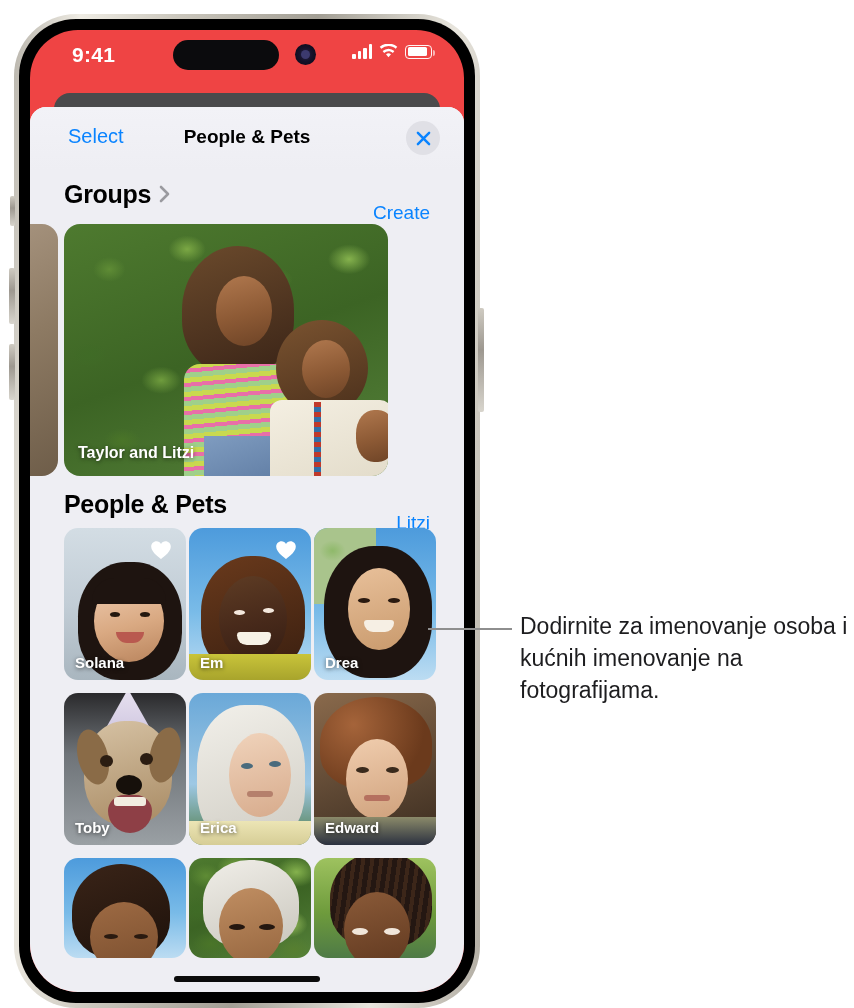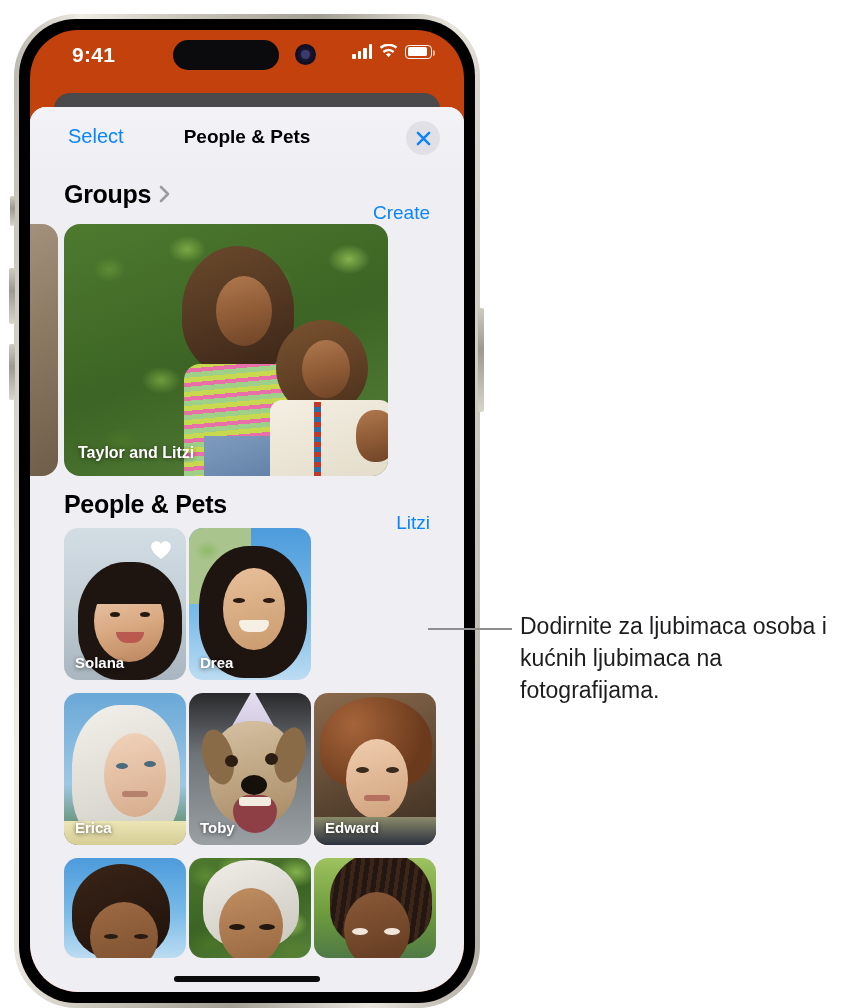--- a/index.html
+++ b/index.html
@@ -22,21 +22,21 @@
   .phone-bezel {
     position: absolute; left: 19px; top: 19px;
     width: 456px; height: 984px;
     border-radius: 57px;
     background: #000;
   }
   .phone-screen {
     position: absolute; left: 30px; top: 30px;
     width: 434px; height: 962px;
     border-radius: 48px;
-    background: #c2410c;
+    background: #ef4444;
     overflow: hidden;
   }
   
   .btn-side {
     position: absolute;
     background: linear-gradient(180deg,#cfcbc2,#9d9890 40%,#d8d5cd);
     border-radius: 2px;
   }
   .btn-silent { left: 10px; top: 196px; width: 5px; height: 30px; }
   .btn-volup  { left: 9px;  top: 268px; width: 6px; height: 56px; }
@@ -299,61 +299,74 @@
             <div style="position:absolute;left:28px;top:50px;width:74px;height:26px;border-radius:38px 38px 6px 6px;background:#1e1410;"></div>
             <div class="oval" style="left:46px;top:84px;width:10px;height:5px;background:#23180f;"></div>
             <div class="oval" style="left:76px;top:84px;width:10px;height:5px;background:#23180f;"></div>
             <div style="position:absolute;left:52px;top:104px;width:28px;height:11px;border-radius:0 0 14px 14px;background:#b9594f;"></div>
             <svg class="pt-heart" viewBox="0 0 22 20">
               <path d="M11 19S1.2 12.6 1.2 6.8C1.2 3.6 3.6 1.3 6.5 1.3c1.9 0 3.6 1 4.5 2.6.9-1.6 2.6-2.6 4.5-2.6 2.9 0 5.3 2.3 5.3 5.5C20.8 12.6 11 19 11 19z" fill="#fff"></path>
             </svg>
             <div class="pt-name">Solana</div>
           </div>
 
+          <div class="ptile">
+            <div class="img sky"></div>
+            <div class="oval" style="left:12px;top:28px;width:104px;height:116px;border-radius:48% 48% 38% 38%;background:linear-gradient(160deg,#6a3a1c,#3a1f10);"></div>
+            <div class="oval skin-dark" style="left:30px;top:48px;width:68px;height:86px;"></div>
+            <div class="oval" style="left:45px;top:82px;width:11px;height:5px;background:#f4e8dd;"></div>
+            <div class="oval" style="left:74px;top:80px;width:11px;height:5px;background:#f4e8dd;"></div>
+            <div style="position:absolute;left:48px;top:104px;width:34px;height:13px;border-radius:4px 4px 12px 12px;background:#f7f2e6;"></div>
+            <div style="position:absolute;left:0;bottom:0;width:100%;height:26px;background:linear-gradient(180deg,#c9c43a,#a8a42c);"></div>
+            <svg class="pt-heart" viewBox="0 0 22 20">
+              <path d="M11 19S1.2 12.6 1.2 6.8C1.2 3.6 3.6 1.3 6.5 1.3c1.9 0 3.6 1 4.5 2.6.9-1.6 2.6-2.6 4.5-2.6 2.9 0 5.3 2.3 5.3 5.5C20.8 12.6 11 19 11 19z" fill="#fff"></path>
+            </svg>
+            <div class="pt-name">Em</div>
+          </div>
 
           <div class="ptile">
             <div class="img sky"></div>
             <div style="position:absolute;left:0;top:0;width:62px;height:76px;background:radial-gradient(ellipse 20px 16px at 30% 30%,#8fb96a,transparent 65%),radial-gradient(ellipse 22px 18px at 70% 60%,#d8e4cf,transparent 65%),#a9c48c;"></div>
             <div class="oval hair-dark" style="left:10px;top:18px;width:108px;height:132px;border-radius:46% 46% 42% 42%;"></div>
             <div class="oval skin-lt" style="left:34px;top:40px;width:62px;height:82px;background:linear-gradient(165deg,#e8c09a,#c99a6d);"></div>
             <div class="oval" style="left:44px;top:70px;width:12px;height:5px;background:#2a1a10;"></div>
             <div class="oval" style="left:74px;top:70px;width:12px;height:5px;background:#2a1a10;"></div>
             <div style="position:absolute;left:50px;top:92px;width:30px;height:12px;border-radius:4px 4px 12px 12px;background:#f6efe4;"></div>
             <div class="pt-name">Drea</div>
           </div>
         </div>
 
         <div class="prow">
-
-          <div class="ptile">
-            <div class="img" style="background:linear-gradient(180deg,#6aa8d8 0%,#9ec8e4 60%,#4e7a46 100%);"></div>
-            <div class="oval hair-gray" style="left:8px;top:12px;width:108px;height:140px;border-radius:44% 44% 38% 38%;background:linear-gradient(160deg,#f2f0ea,#cfccc3);"></div>
-            <div class="oval" style="left:40px;top:40px;width:62px;height:84px;background:linear-gradient(165deg,#f0d3bb,#d7ab8c);"></div>
-            <div class="oval" style="left:52px;top:70px;width:12px;height:6px;background:#4a6b7d;"></div>
-            <div class="oval" style="left:80px;top:68px;width:12px;height:6px;background:#4a6b7d;"></div>
-            <div style="position:absolute;left:58px;top:98px;width:26px;height:6px;border-radius:6px;background:#b5806c;"></div>
-            <div style="position:absolute;left:0;bottom:0;width:100%;height:24px;background:linear-gradient(180deg,#ece5b5,#d6cd96);"></div>
-            <div class="pt-name">Erica</div>
-          </div>
 
           <div class="ptile">
             <div class="img" style="background:linear-gradient(180deg,#2a2a2c 0%,#6e7378 40%,#9aa0a4 100%);"></div>
             <div style="position:absolute;left:38px;top:-4px;width:52px;height:46px;background:linear-gradient(180deg,#e8e2f0,#cfc6e0);clip-path:polygon(50% 0,100% 100%,0 100%);"></div>
             <div class="oval" style="left:20px;top:28px;width:88px;height:104px;border-radius:46% 46% 44% 44%;background:linear-gradient(165deg,#d6c2a4,#a88a63);"></div>
             <div class="oval" style="left:14px;top:36px;width:30px;height:56px;background:#8a6b47;transform:rotate(-14deg);"></div>
             <div class="oval" style="left:86px;top:34px;width:30px;height:56px;background:#8a6b47;transform:rotate(12deg);"></div>
             <div class="oval" style="left:36px;top:62px;width:13px;height:12px;background:#2b1d12;"></div>
             <div class="oval" style="left:76px;top:60px;width:13px;height:12px;background:#2b1d12;"></div>
             <div class="oval" style="left:52px;top:82px;width:26px;height:20px;background:#16100b;"></div>
             <div style="position:absolute;left:44px;top:102px;width:44px;height:38px;border-radius:16px 16px 22px 22px;background:#8e3f46;"></div>
             <div style="position:absolute;left:50px;top:104px;width:32px;height:9px;background:#f2ece0;border-radius:3px;"></div>
             <div class="pt-name">Toby</div>
           </div>
 
           <div class="ptile">
+            <div class="img" style="background:linear-gradient(180deg,#6aa8d8 0%,#9ec8e4 60%,#4e7a46 100%);"></div>
+            <div class="oval hair-gray" style="left:8px;top:12px;width:108px;height:140px;border-radius:44% 44% 38% 38%;background:linear-gradient(160deg,#f2f0ea,#cfccc3);"></div>
+            <div class="oval" style="left:40px;top:40px;width:62px;height:84px;background:linear-gradient(165deg,#f0d3bb,#d7ab8c);"></div>
+            <div class="oval" style="left:52px;top:70px;width:12px;height:6px;background:#4a6b7d;"></div>
+            <div class="oval" style="left:80px;top:68px;width:12px;height:6px;background:#4a6b7d;"></div>
+            <div style="position:absolute;left:58px;top:98px;width:26px;height:6px;border-radius:6px;background:#b5806c;"></div>
+            <div style="position:absolute;left:0;bottom:0;width:100%;height:24px;background:linear-gradient(180deg,#ece5b5,#d6cd96);"></div>
+            <div class="pt-name">Erica</div>
+          </div>
+
+          <div class="ptile">
             <div class="img" style="background:linear-gradient(160deg,#8a6a4c 0%,#5d4733 55%,#3b2c1f 100%);"></div>
             <div class="oval hair-curl" style="left:6px;top:4px;width:112px;height:92px;border-radius:50% 50% 38% 38%;background:radial-gradient(circle at 30% 30%,#a5643a,#6b3a1c 70%);"></div>
             <div class="oval" style="left:32px;top:46px;width:62px;height:80px;background:linear-gradient(165deg,#f0cdae,#cfa17c);"></div>
             <div class="oval" style="left:42px;top:74px;width:13px;height:6px;background:#3a2a1c;"></div>
             <div class="oval" style="left:72px;top:74px;width:13px;height:6px;background:#3a2a1c;"></div>
             <div style="position:absolute;left:50px;top:102px;width:26px;height:6px;border-radius:6px;background:#b5705f;"></div>
             <div style="position:absolute;left:0;bottom:0;width:100%;height:28px;background:linear-gradient(180deg,#8b8a6a,#2b3140);"></div>
             <div class="pt-name">Edward</div>
           </div>
         </div>
@@ -388,15 +401,15 @@
           </div>
         </div>
 
       </div>
     </div>
 
     <div class="home-ind"></div>
   </div>
 
   <div class="callout-line"></div>
-  <div class="callout-text">Dodirnite za ljubimaca osoba i kućnih ljubimaca na fotografijama.</div>
+  <div class="callout-text">Dodirnite za imenovanje osoba i kućnih imenovanje na fotografijama.</div>
 
 </div>
 
 </body></html>

